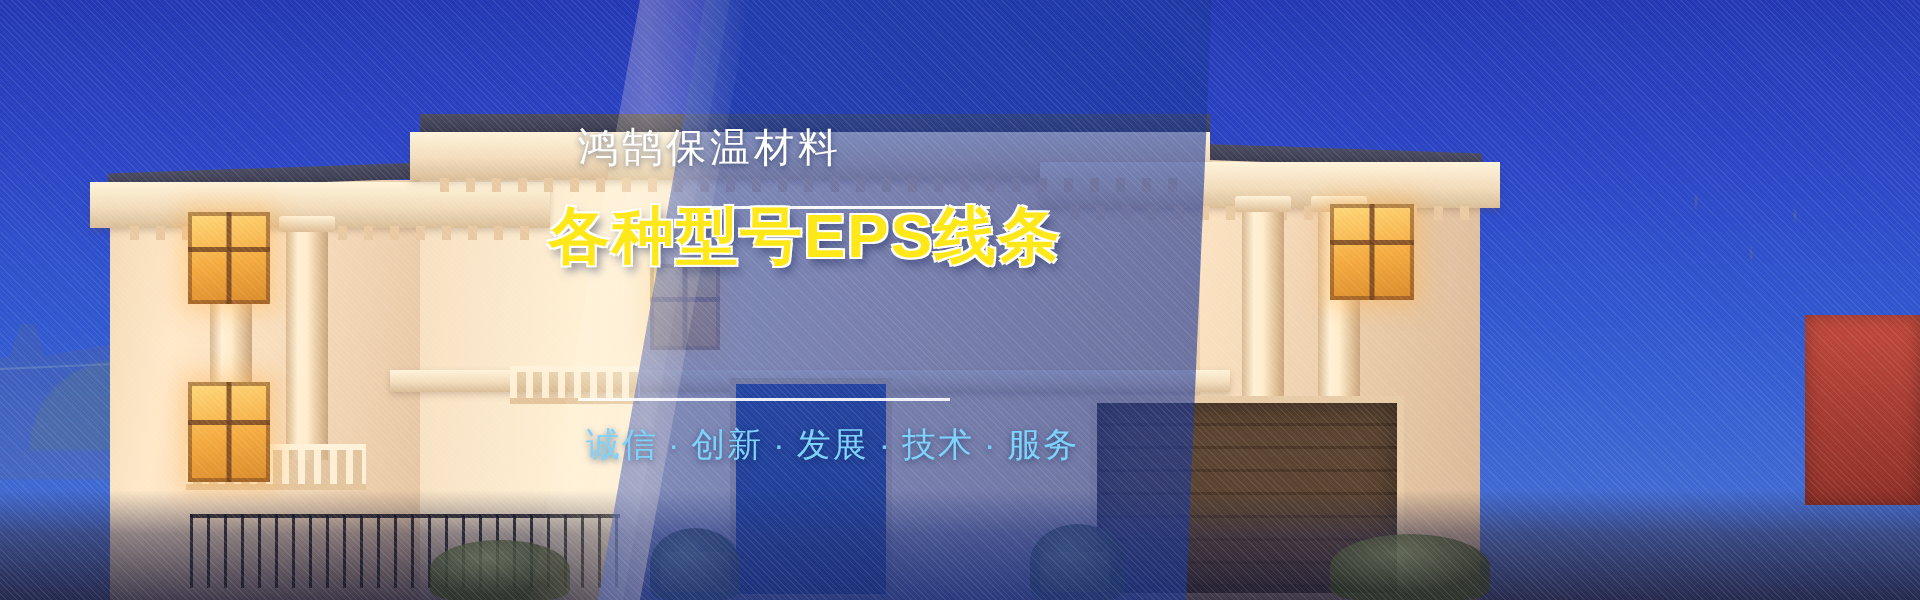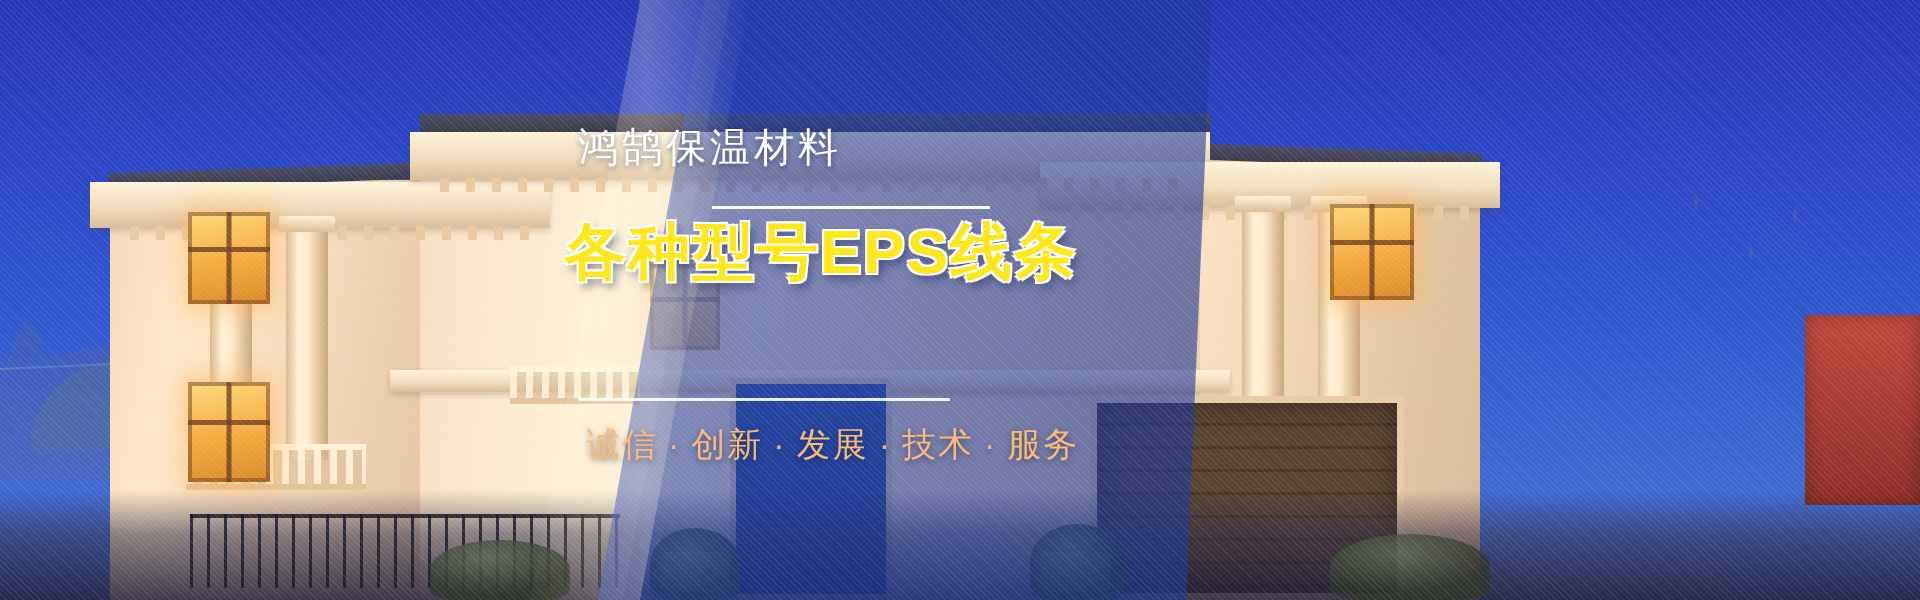--- a/index.html
+++ b/index.html
@@ -192,28 +192,28 @@
   .headline{
     position:absolute;left:548px;top:186px;
     font-size:62px;line-height:68px;font-weight:bold;
     color:#ffe81a;letter-spacing:2px;white-space:nowrap;
     text-shadow:
       -2px -2px 0 #ffffff,  2px -2px 0 #ffffff,
       -2px  2px 0 #ffffff,  2px  2px 0 #ffffff,
        0 0 2px #ffffff,
        4px 6px 10px rgba(18,30,80,.55);
   }
-  .headline div{margin:16px;padding:0;}
+  .headline div{margin:0;padding:0;}
   .rule-bot{
     position:absolute;left:578px;top:382px;width:372px;height:3px;
     background:#ffffff;opacity:.9;
   }
   .tagline{
     position:absolute;left:586px;top:406px;
-    font-size:34px;letter-spacing:2px;color:#fdba74;white-space:nowrap;
+    font-size:34px;letter-spacing:2px;color:#7dd3fc;white-space:nowrap;
     text-shadow:0 2px 6px rgba(10,25,70,.5);
   }
   .tagline .sep{padding:0 10px;opacity:.95;}
 </style>
 </head>
 <body>
 
 <div id="banner">
 
   <div class="photo">

